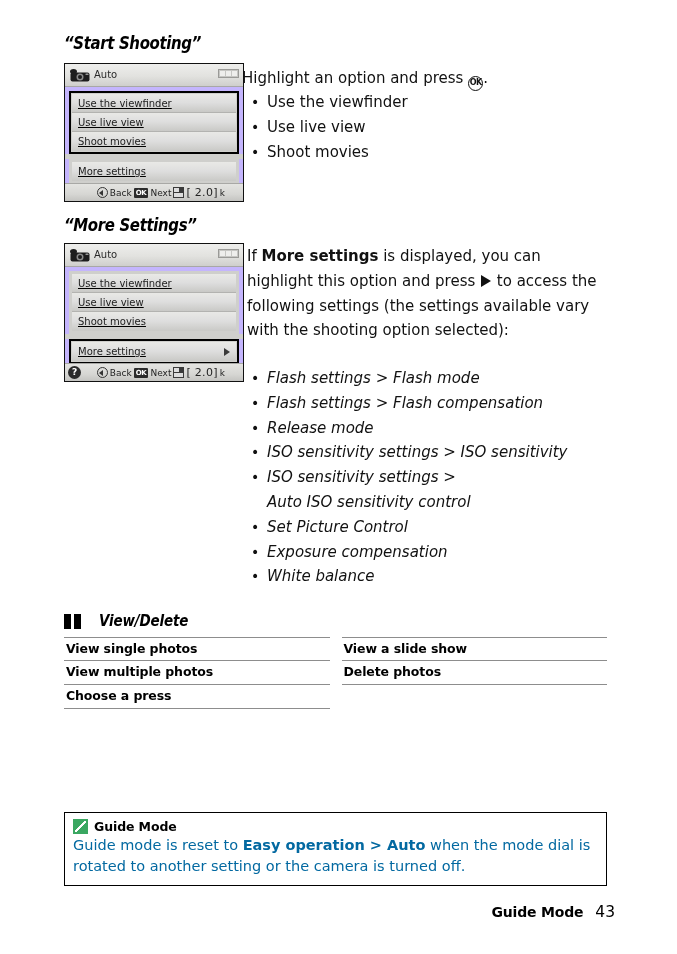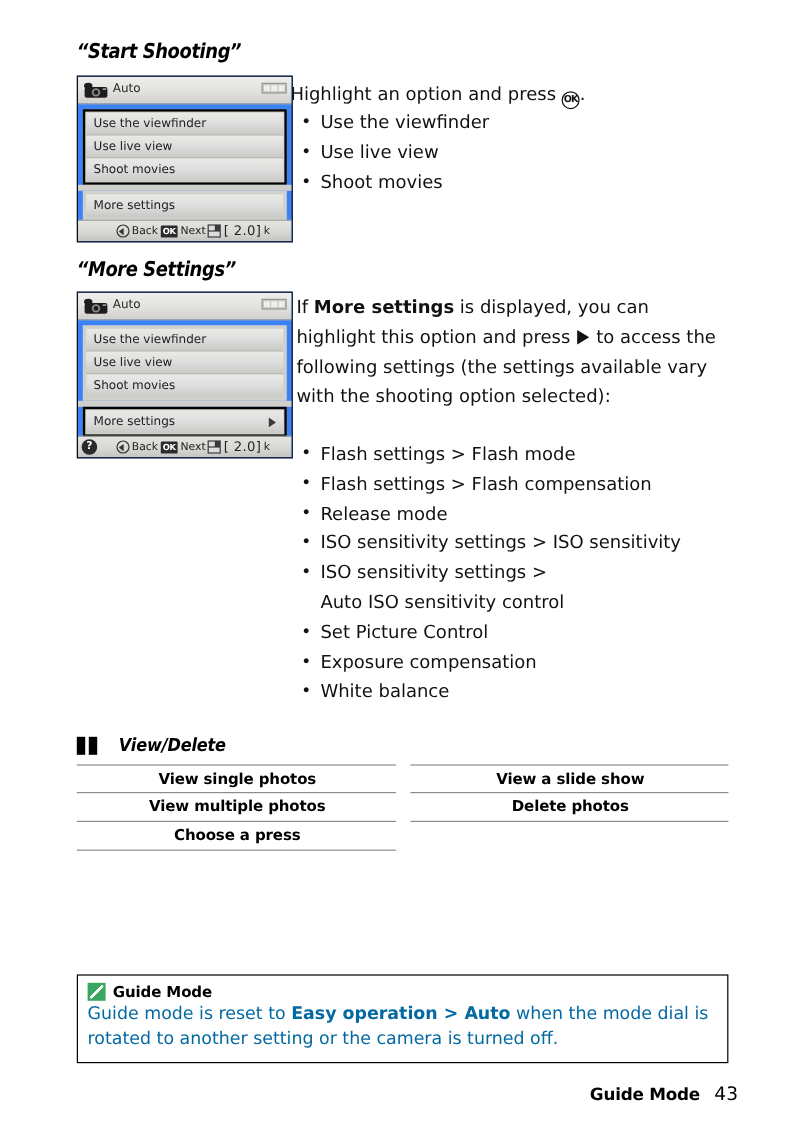--- a/index.html
+++ b/index.html
@@ -36,24 +36,25 @@
     white-space: nowrap;
   }
   #head-start { left: 64px; top: 33px; }
   #head-more  { left: 64px; top: 215px; }
 
   
   .lcd {
     position: absolute;
     width: 180px;
     border: 1px solid #111;
-    background: #3b82f6;
+    background: #c4b5fd;
     box-sizing: border-box;
     font-family: "DejaVu Sans", sans-serif;
     overflow: hidden;
+    text-decoration: underline;
   }
   #lcd-1 { left: 64px; top: 63px; height: 139px; }
   #lcd-2 { left: 64px; top: 243px; height: 139px; }
 
   .lcd-top {
     position: relative;
     height: 22px;
     background: linear-gradient(to bottom,#eeeeec 0%,#e2e2df 55%,#cfcfcc 100%);
     border-bottom: 1px solid #a8a8a5;
   }
@@ -241,21 +242,21 @@
   ul.bullets li::before {
     content: "\2022";
     position: absolute;
     left: 4px; top: 0;
     font-size: 14px;
   }
   ul.bullets li.cont { padding-left: 20px; }
   ul.bullets li.cont::before { content: ""; }
 
   #bullets-1 { left: 247px; top: 90px; width: 400px; }
-  #bullets-2 { left: 247px; top: 366px; width: 400px; }
+  #bullets-2 { left: 247px; top: 366px; width: 400px; font-style: italic; }
 
   .ok-glyph {
     display: inline-block;
     width: 15px; height: 15px;
     border: 1.6px solid #111;
     border-radius: 50%;
     font-size: 8px;
     font-weight: bold;
     line-height: 12px;
     text-align: center;
@@ -300,21 +301,21 @@
     white-space: nowrap;
   }
 
   .vd-tables {
     position: absolute;
     left: 64px; top: 637px;
     width: 543px;
     display: flex;
     gap: 12px;
   }
-  .vd-col { width: 266px; text-align: center; }
+  .vd-col { width: 266px; }
   .vd-row {
     font-family: "DejaVu Sans", sans-serif;
     font-weight: bold;
     font-size: 12.5px;
     letter-spacing: -0.1px;
     height: 24px;
     line-height: 22px;
     border-bottom: 1.6px solid #8d8d8d;
     box-sizing: border-box;
     padding-left: 2px;

